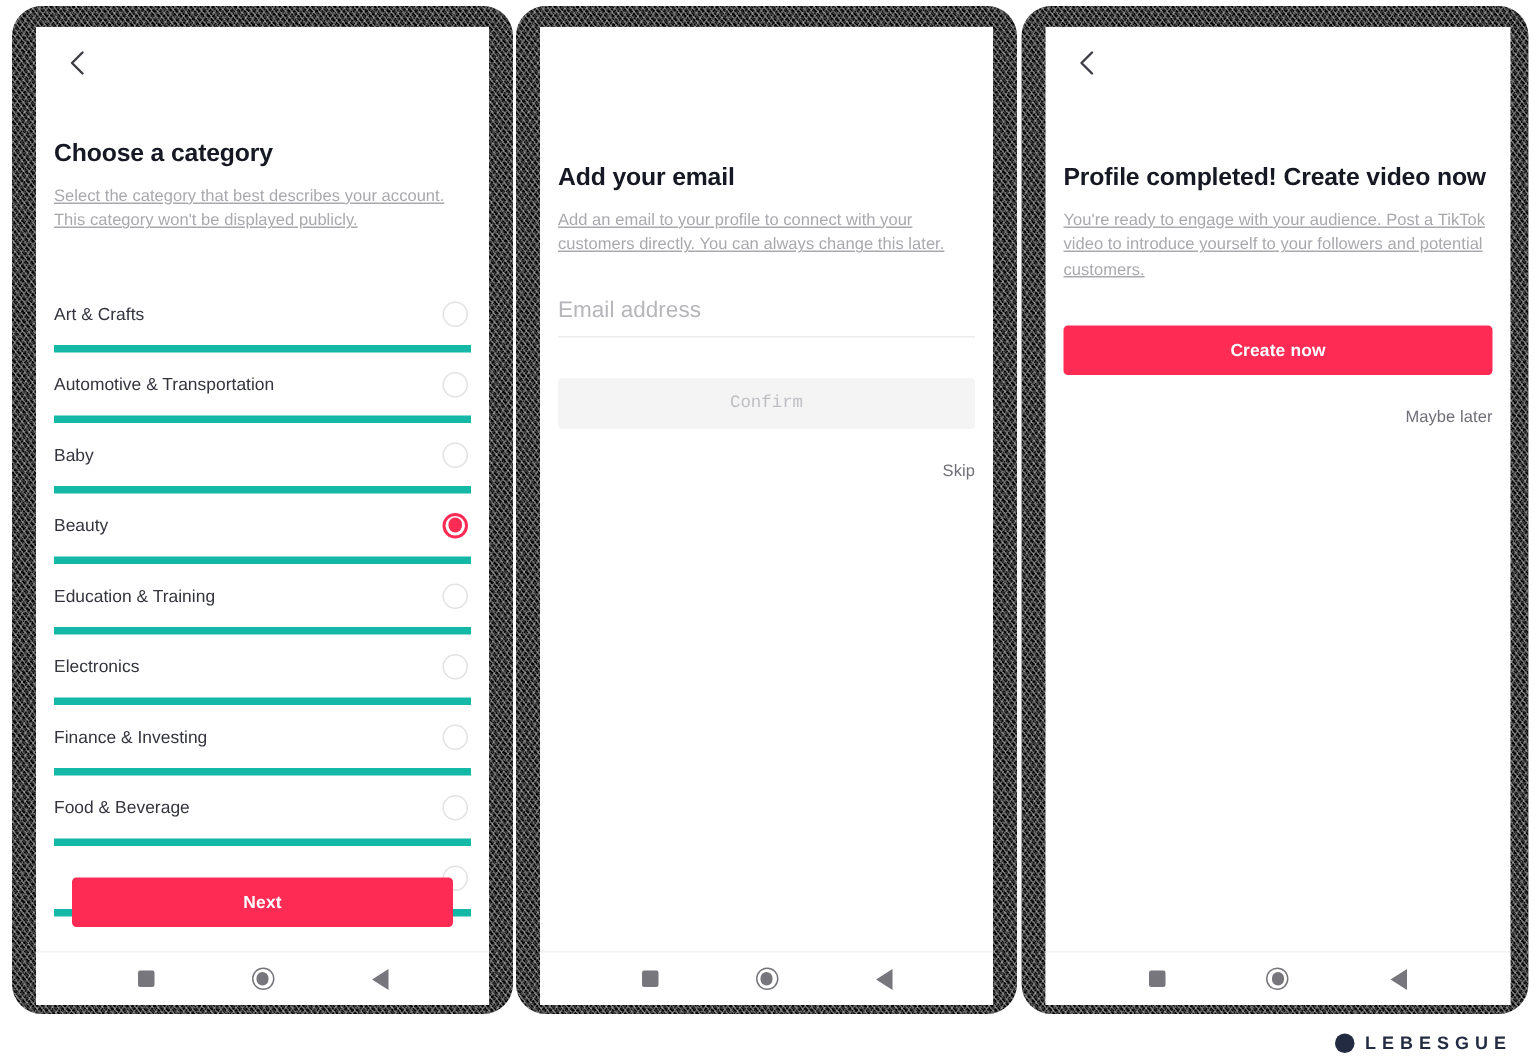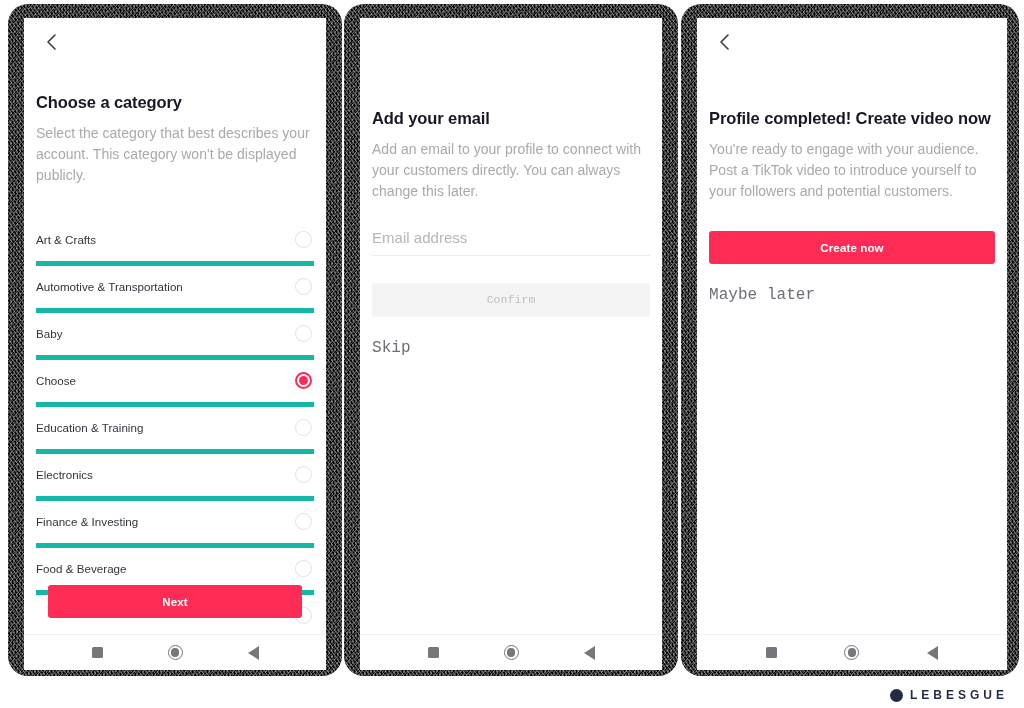--- a/index.html
+++ b/index.html
@@ -80,25 +80,26 @@
     font-weight: bold;
     color: #161823;
     line-height: 1.32;
     letter-spacing: -0.1px;
     margin: 0;
     padding-top: 26px;
   }
   .p2 .title, .p3 .title { padding-top: 42px; }
 
   .subtitle {
-    font-size: 14px;
+    font-size: 11px;
     color: #a9a9ad;
     line-height: 1.52;
     margin: 9px 0 0 0;
     letter-spacing: 0.03px;
+    text-decoration: underline;
   }
 
   
   .cat-list {
     margin-top: 32px;
   }
   .cat-row {
     display: flex;
     align-items: center;
     justify-content: space-between;
@@ -155,27 +156,26 @@
     font-size: 11.6px;
     text-align: center;
     line-height: 34px;
     height: 34px;
     border-radius: 3px;
     cursor: default;
     user-select: none;
   }
 
   .btn-text {
-    text-align: left;
-    font-size: 16px;
+    text-align: right;
+    font-size: 11px;
     color: #6e6e76;
     cursor: pointer;
     user-select: none;
     letter-spacing: 0.05px;
-    font-family: Liberation Mono, monospace;
   }
 
   
   .next-wrap {
     position: absolute;
     left: 24px;
     right: 24px;
     bottom: 16px;
   }
 
@@ -296,21 +296,21 @@
         </div>
         <div class="cat-row">
           <span class="cat-label">Automotive &amp; Transportation</span>
           <span class="radio"></span>
         </div>
         <div class="cat-row">
           <span class="cat-label">Baby</span>
           <span class="radio"></span>
         </div>
         <div class="cat-row">
-          <span class="cat-label">Choose</span>
+          <span class="cat-label">Beauty</span>
           <span class="radio sel"></span>
         </div>
         <div class="cat-row">
           <span class="cat-label">Education &amp; Training</span>
           <span class="radio"></span>
         </div>
         <div class="cat-row">
           <span class="cat-label">Electronics</span>
           <span class="radio"></span>
         </div>

